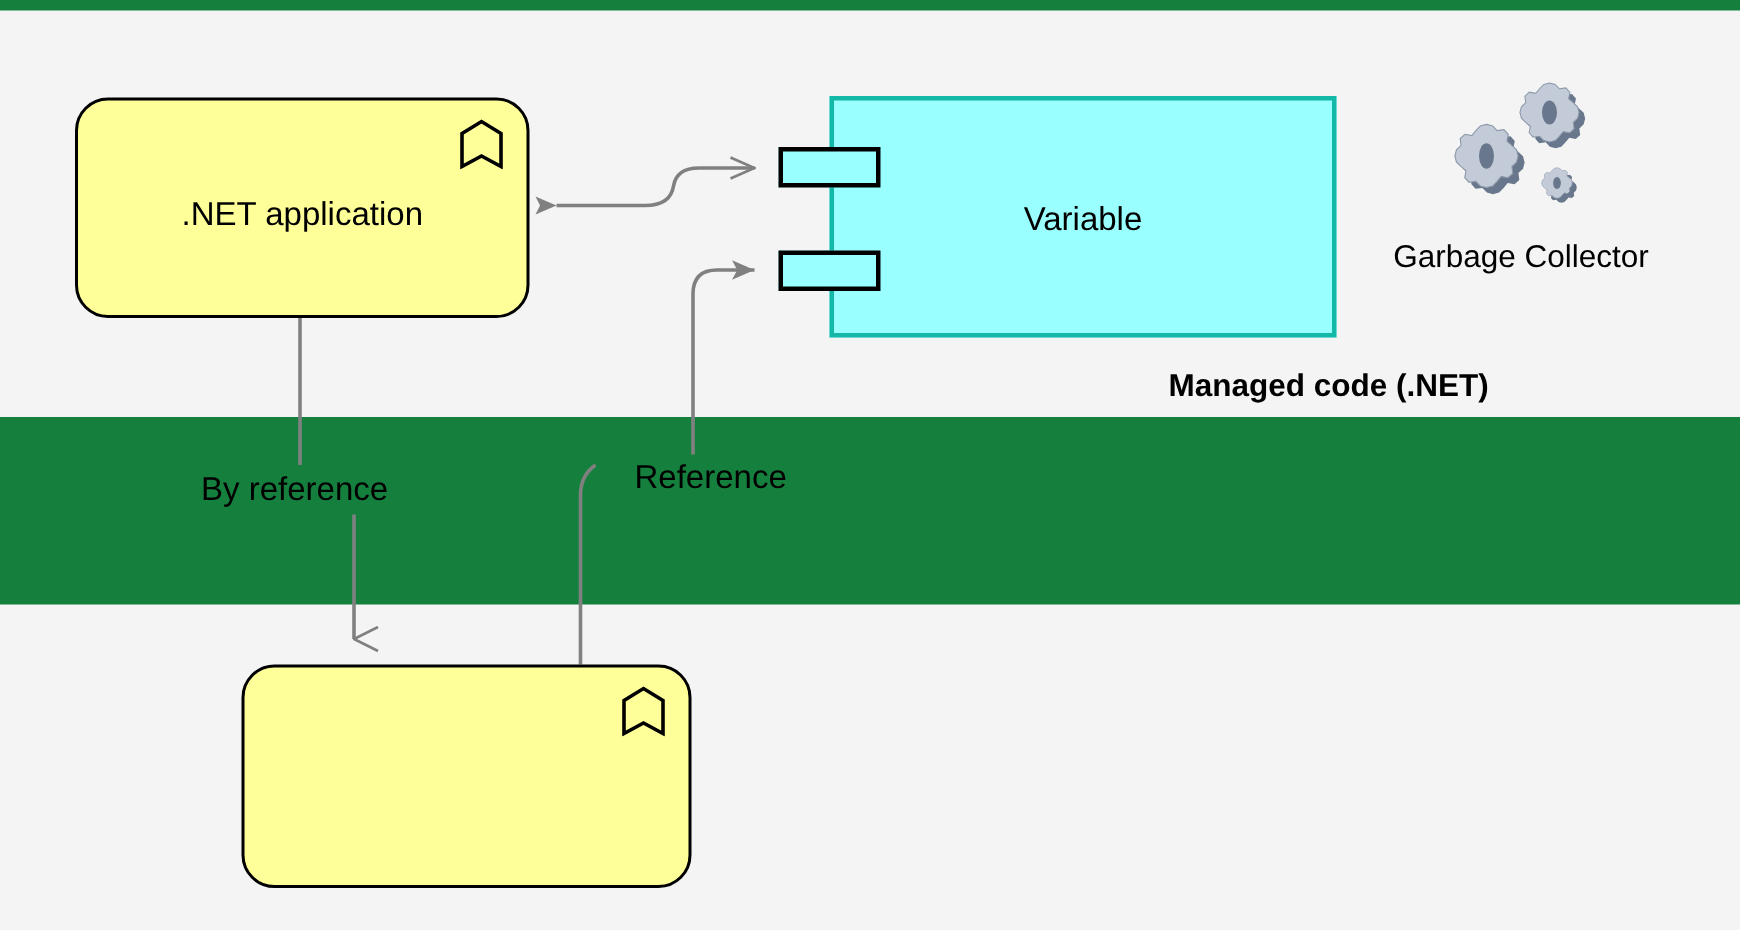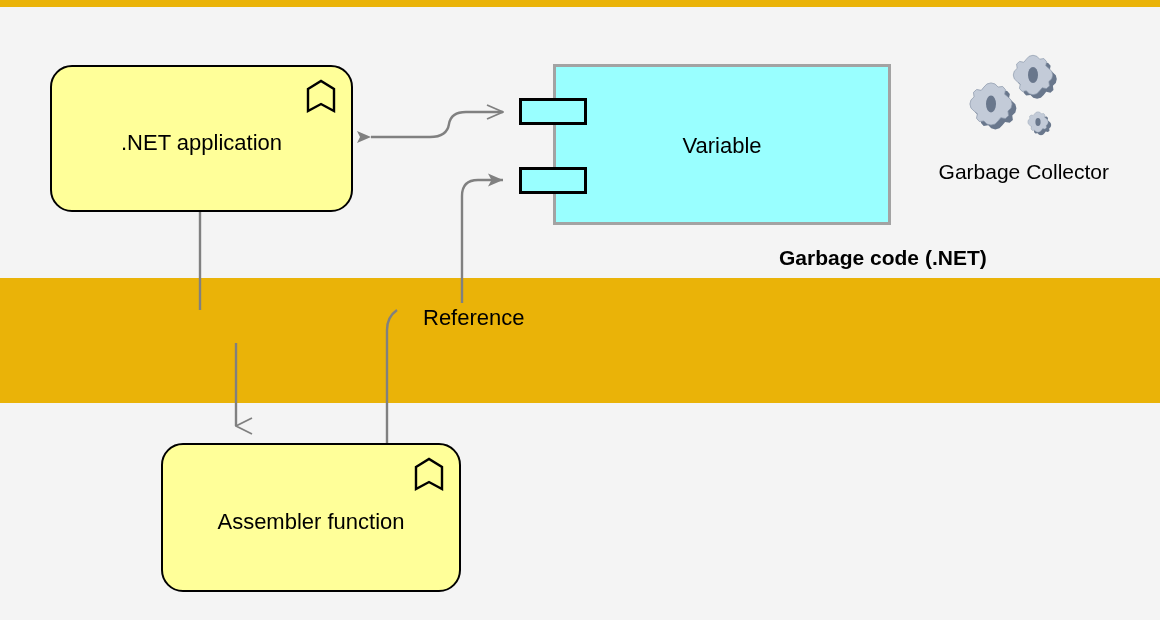--- a/index.html
+++ b/index.html
@@ -7,21 +7,21 @@
     padding: 0;
     background: #ffffff;
   }
   body {
     font-family: "Liberation Sans", sans-serif;
   }
   #canvas {
     position: relative;
     width: 1160px;
     height: 620px;
-    background: #eab308;
+    background: #15803d;
     overflow: hidden;
   }
   .band {
     position: absolute;
     left: 0;
     width: 1160px;
     background: #f4f4f4;
   }
   #band-managed { top: 7px; height: 271px; }
   #band-unmanaged { top: 403px; height: 217px; }
@@ -67,21 +67,21 @@
     height: 34px;
   }
 
   #variable-box {
     position: absolute;
     left: 553px;
     top: 64px;
     width: 338px;
     height: 161px;
     background: #99ffff;
-    border: 3px solid #a3a3a3;
+    border: 3px solid #14b8a6;
     box-sizing: border-box;
   }
   #variable-label {
     position: absolute;
     left: 0;
     top: 66px;
     width: 100%;
     text-align: center;
     font-size: 22px;
     color: #000000;
@@ -122,21 +122,21 @@
     left: 944px;
     top: 31px;
     width: 130px;
     height: 120px;
   }
   #gc-label {
     position: absolute;
     left: 919px;
     top: 160px;
     width: 190px;
-    text-align: right;
+    text-align: center;
     font-size: 21px;
     color: #000000;
     white-space: nowrap;
   }
 </style>
 </head>
 <body>
 
 <div id="canvas">
 
@@ -178,32 +178,32 @@
     <svg class="bookmark-icon" viewBox="0 0 30 34" xmlns="http://www.w3.org/2000/svg">
       <path d="M2,10 L15,2 L28,10 L28,32 L15,25 L2,32 Z" fill="none" stroke="#000000" stroke-width="2.4" stroke-linejoin="miter"></path>
     </svg>
     <div class="node-text">.NET application</div>
   </div>
 
   <div class="rounded-node" id="node-asm">
     <svg class="bookmark-icon" viewBox="0 0 30 34" xmlns="http://www.w3.org/2000/svg">
       <path d="M2,10 L15,2 L28,10 L28,32 L15,25 L2,32 Z" fill="none" stroke="#000000" stroke-width="2.4" stroke-linejoin="miter"></path>
     </svg>
-    <div class="node-text">Assembler function</div>
   </div>
 
   <div id="variable-box">
     <div id="variable-label">Variable</div>
   </div>
   <div class="port" id="port-top"></div>
   <div class="port" id="port-bottom"></div>
 
+  <div class="edge-label" id="label-byref">By reference</div>
   <div class="edge-label" id="label-ref">Reference</div>
 
-  <div class="zone-label" id="label-managed">Garbage code (.NET)</div>
+  <div class="zone-label" id="label-managed">Managed code (.NET)</div>
 
   <svg id="gc-icon" viewBox="0 0 130 120" xmlns="http://www.w3.org/2000/svg">
     <defs>
       <g id="gear-shape">
         <path d="M0,-34 L6.6,-32.3 L11.4,-27.3 L18.8,-28.3 L23.4,-23.1 L22.0,-15.8 L27.3,-11.4 L32.3,-6.6 L34,0
                  L32.3,6.6 L27.3,11.4 L28.3,18.8 L23.1,23.4 L15.8,22.0 L11.4,27.3 L6.6,32.3 L0,34
                  L-6.6,32.3 L-11.4,27.3 L-18.8,28.3 L-23.4,23.1 L-22.0,15.8 L-27.3,11.4 L-32.3,6.6 L-34,0
                  L-32.3,-6.6 L-27.3,-11.4 L-28.3,-18.8 L-23.1,-23.4 L-15.8,-22.0 L-11.4,-27.3 L-6.6,-32.3 Z"></path>
       </g>
     </defs>

